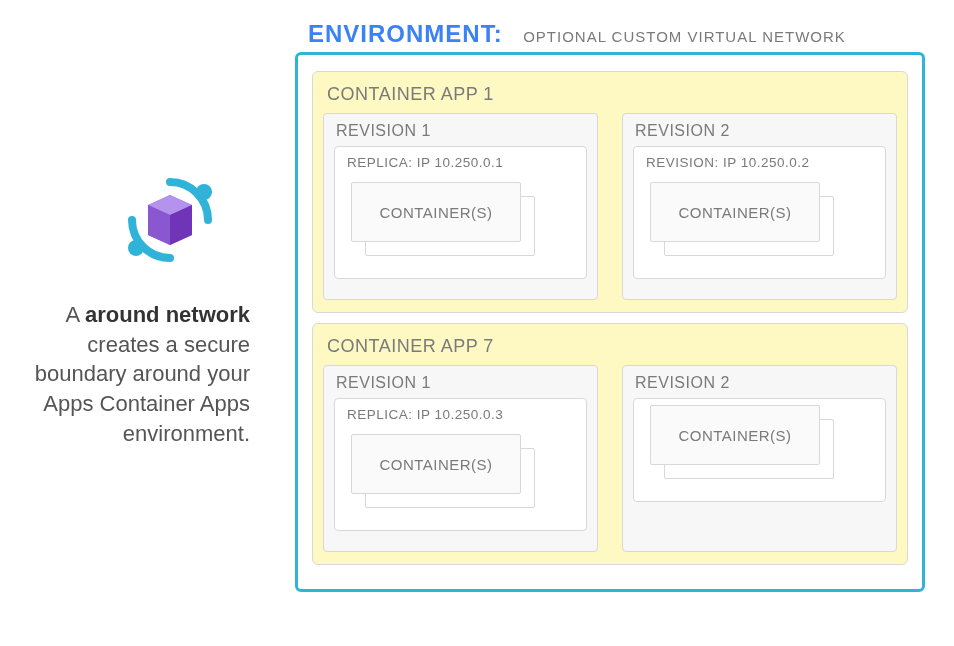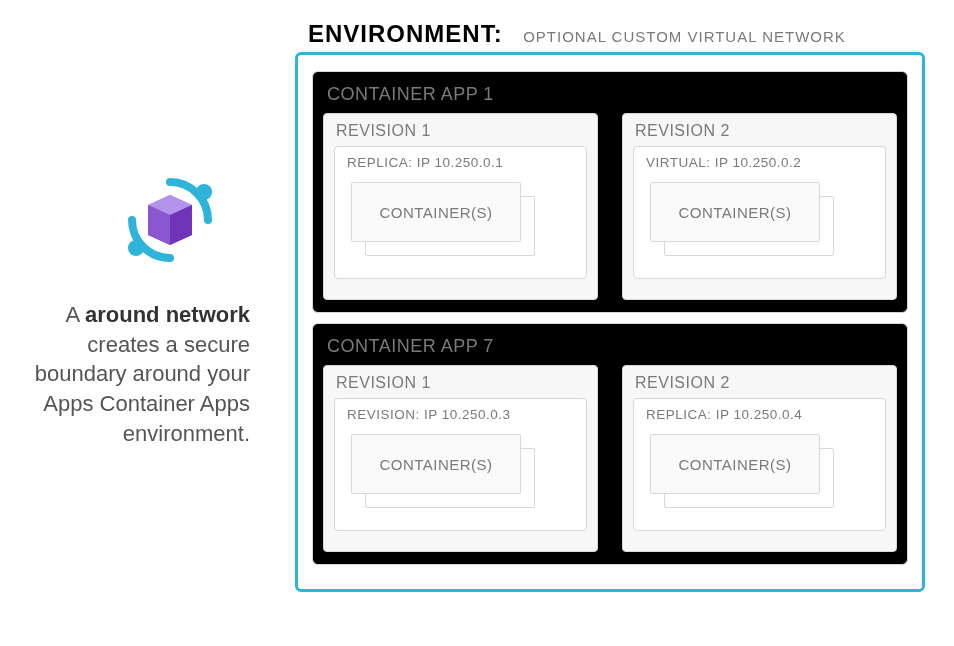--- a/index.html
+++ b/index.html
@@ -43,21 +43,21 @@
   }
   .caption b{color:#333;}
 
   
   .env-header{
     position:absolute;
     left:308px; top:20px;
     font-weight:600;
   }
   .env-header .big{
-    color:#000000;
+    color:#3b82f6;
     font-size:24px;
     letter-spacing:1px;
   }
   .env-header .small{
     color:var(--grey-text);
     font-size:15px;
     letter-spacing:1px;
     font-weight:500;
     margin-left:16px;
   }
@@ -70,21 +70,21 @@
     border:3px solid var(--azure-blue);
     border-radius:6px;
     padding:10px 10px 14px 10px;
   }
 
   .app{
     border:1.5px solid var(--box-line);
     border-radius:6px;
     margin:6px 4px 10px 4px;
     padding:6px 10px 12px 10px;
-    background:#000000;
+    background:#fef9c3;
   }
   .app-label{
     color:var(--grey-text);
     font-size:18px;
     letter-spacing:0.5px;
     font-weight:500;
     margin:6px 4px 8px 4px;
   }
 
   .revisions{
@@ -191,47 +191,46 @@
             <div class="rep-label">REPLICA: IP 10.250.0.1</div>
             <div class="containers">
               <div class="card back"></div>
               <div class="card front">CONTAINER(S)</div>
             </div>
           </div>
         </div>
         <div class="revision">
           <div class="rev-label">REVISION 2</div>
           <div class="replica">
-            <div class="rep-label">VIRTUAL: IP 10.250.0.2</div>
+            <div class="rep-label">REVISION: IP 10.250.0.2</div>
             <div class="containers">
               <div class="card back"></div>
               <div class="card front">CONTAINER(S)</div>
             </div>
           </div>
         </div>
       </div>
     </div>
 
     <div class="app">
       <div class="app-label">CONTAINER APP 7</div>
       <div class="revisions">
         <div class="revision">
           <div class="rev-label">REVISION 1</div>
           <div class="replica">
-            <div class="rep-label">REVISION: IP 10.250.0.3</div>
+            <div class="rep-label">REPLICA: IP 10.250.0.3</div>
             <div class="containers">
               <div class="card back"></div>
               <div class="card front">CONTAINER(S)</div>
             </div>
           </div>
         </div>
         <div class="revision">
           <div class="rev-label">REVISION 2</div>
           <div class="replica">
-            <div class="rep-label">REPLICA: IP 10.250.0.4</div>
             <div class="containers">
               <div class="card back"></div>
               <div class="card front">CONTAINER(S)</div>
             </div>
           </div>
         </div>
       </div>
     </div>
 
   </div>

